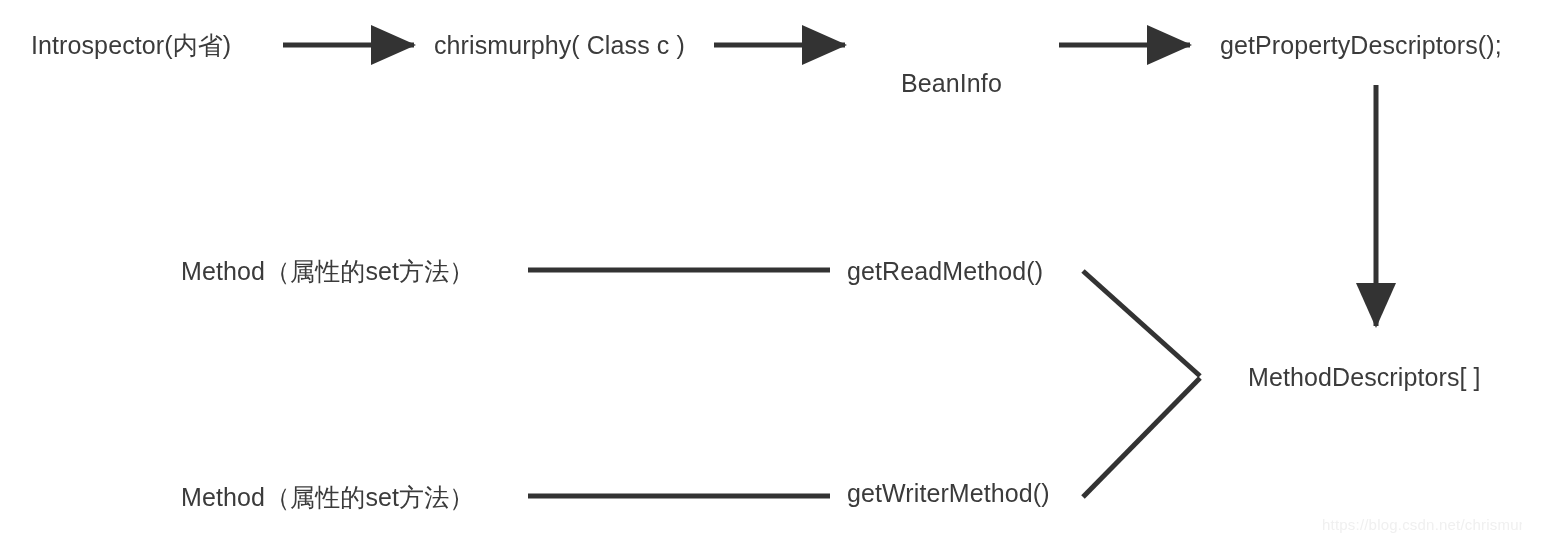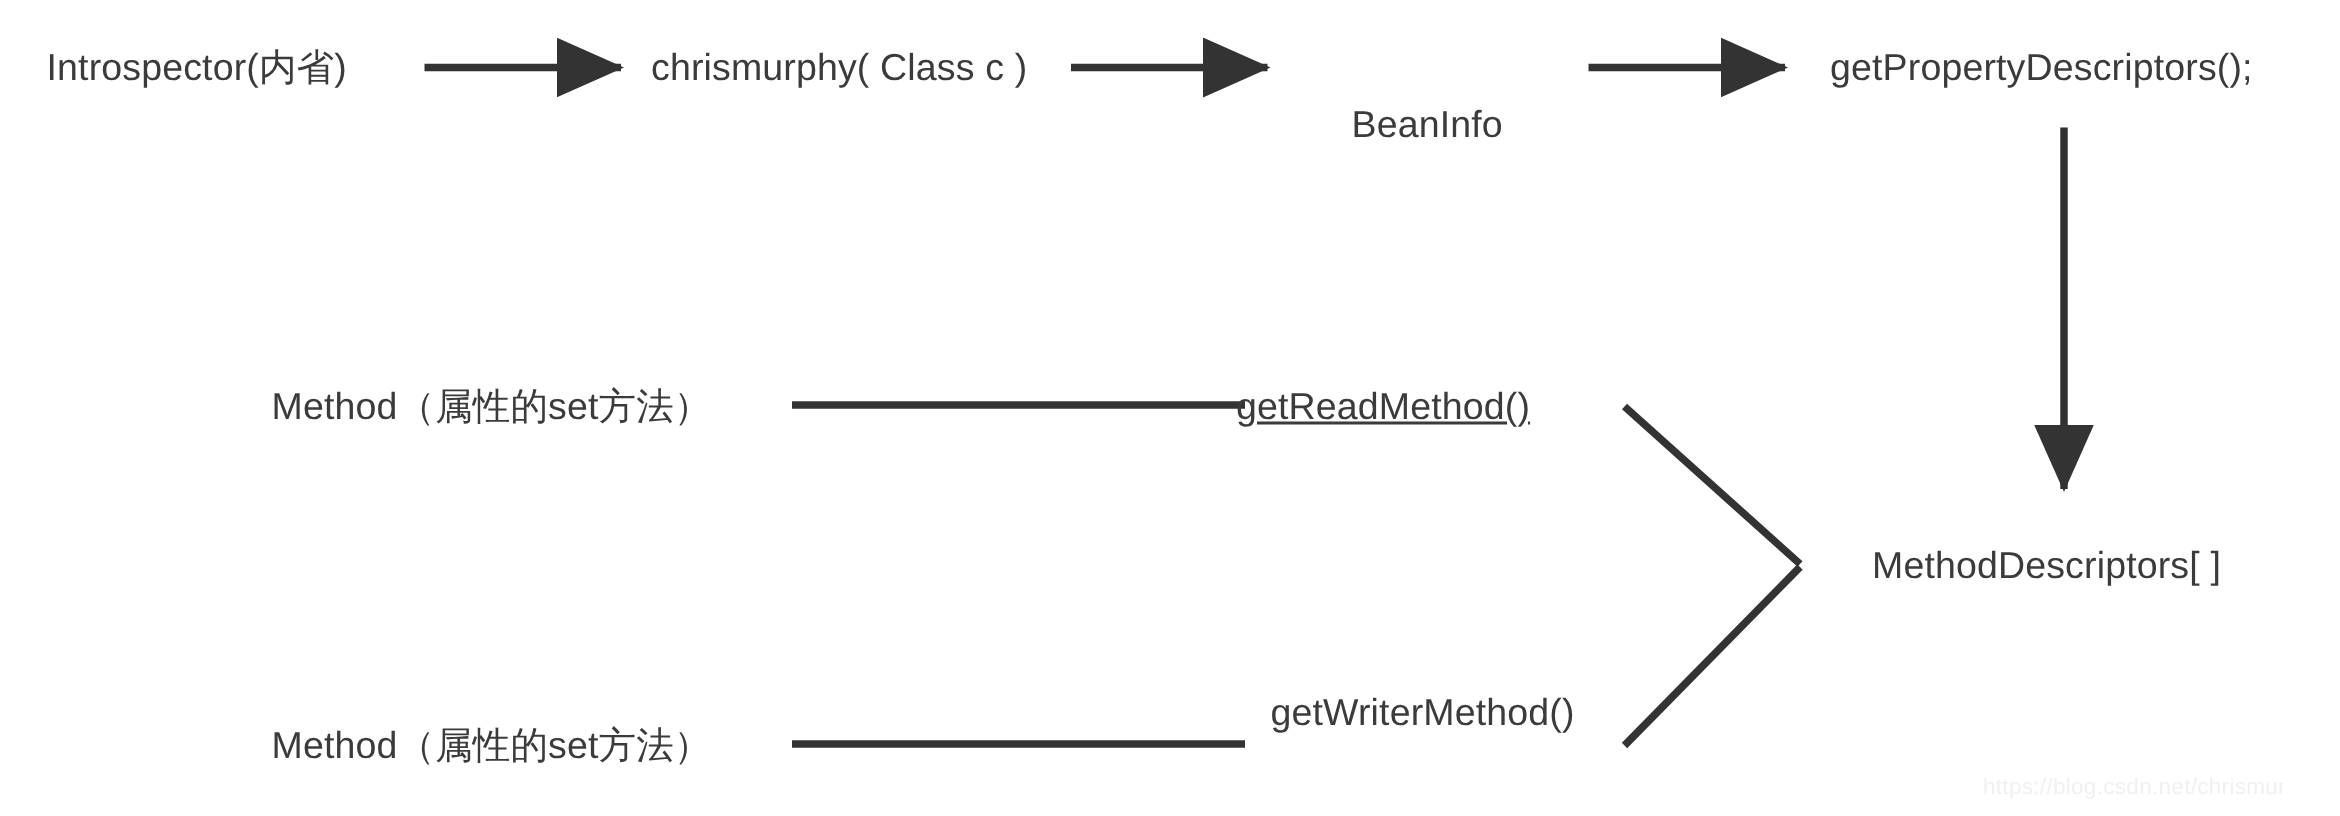--- a/index.html
+++ b/index.html
@@ -40,23 +40,23 @@
     font-size: 15px;
     white-space: nowrap;
     letter-spacing: 0.2px;
   }
   
   #node-introspector     { left: 31px;   top: 30px; }
   #node-getbeaninfo      { left: 434px;  top: 30px; }
   #node-beaninfo         { left: 901px;  top: 30px; margin-top: 38px; }
   #node-getpropdesc      { left: 1220px; top: 30px; text-align: center; }
   #node-method-get       { left: 181px;  top: 256px; }
-  #node-getreadmethod    { left: 824px;  top: 256px; text-decoration: underline; }
+  #node-getreadmethod    { left: 847px;  top: 256px; }
   #node-method-set       { left: 181px;  top: 482px; }
-  #node-getwritermethod  { left: 847px;  top: 460px; text-align: right; }
+  #node-getwritermethod  { left: 847px;  top: 478px; text-align: right; }
   #node-methoddescriptors{ left: 1248px; top: 362px; text-align: center; }
   #watermark-csdn        { left: 1322px; top: 516px; }
 </style>
 </head>
 <body>
 
 <div id="canvas">
 
   <svg class="edges" viewBox="0 0 1560 544" width="1560" height="544" xmlns="http://www.w3.org/2000/svg">
     <defs>

